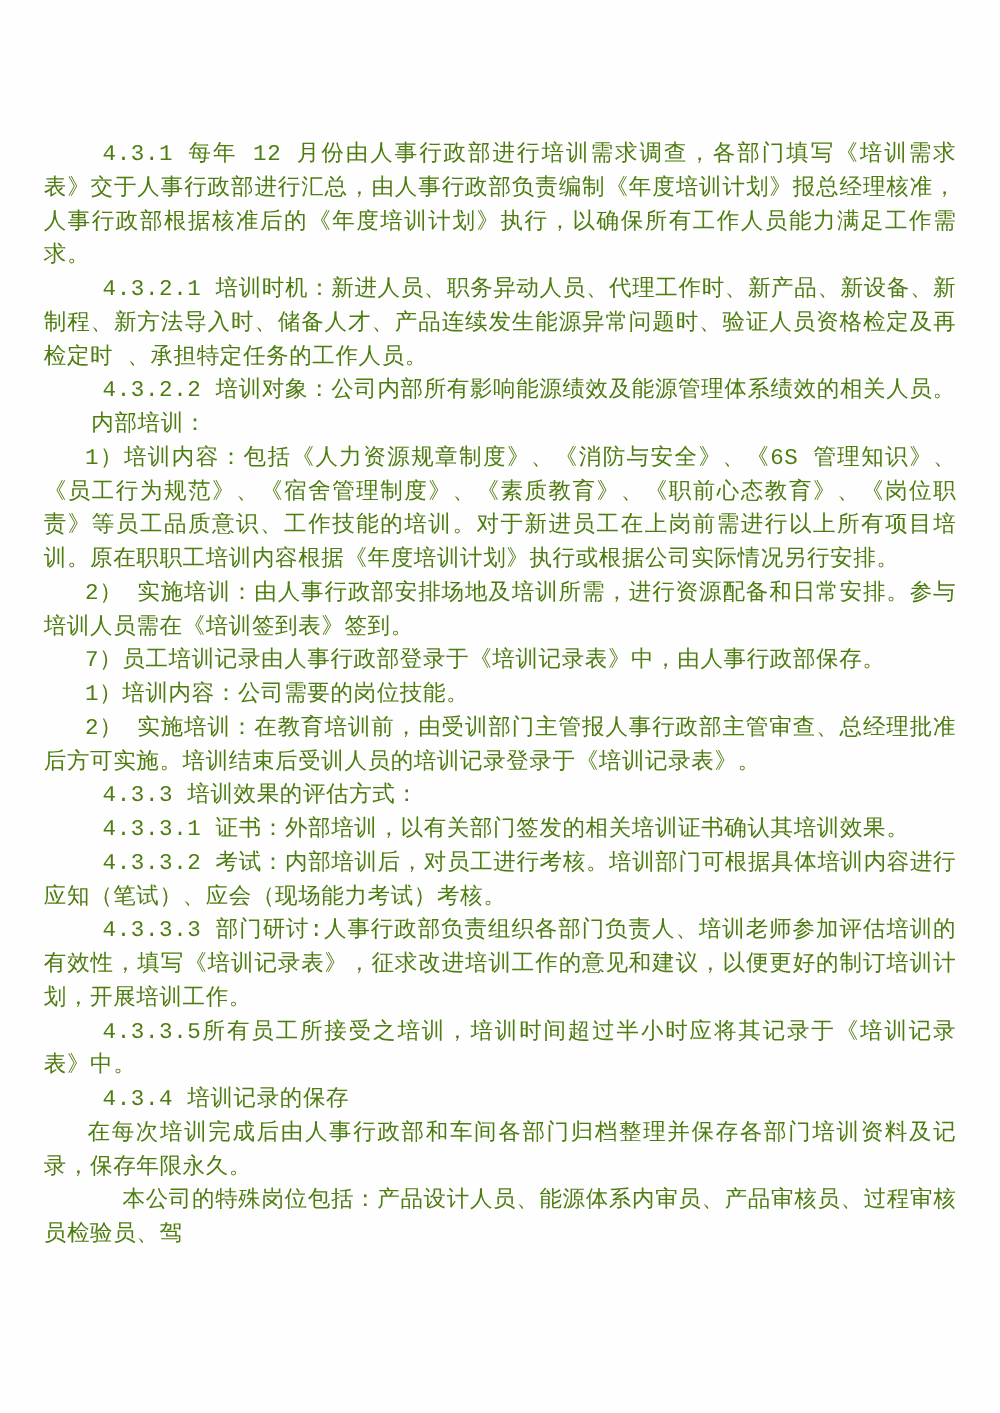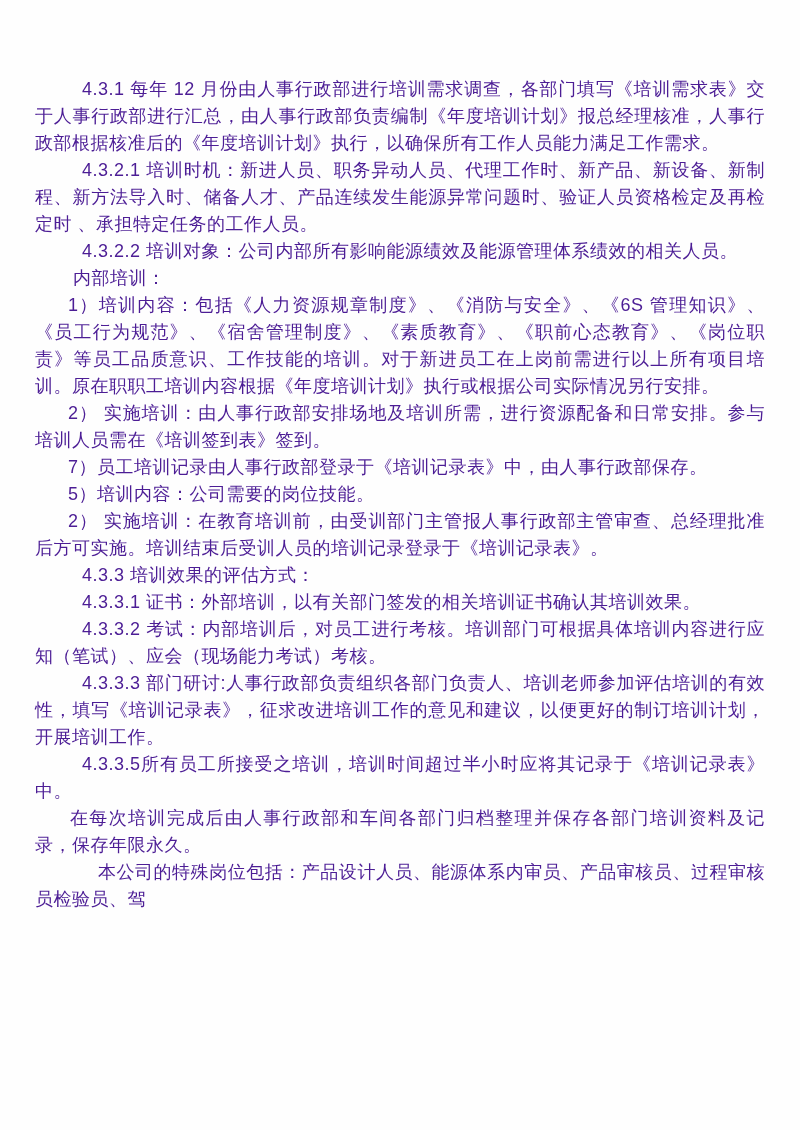--- a/index.html
+++ b/index.html
@@ -6,27 +6,27 @@
     margin: 0;
     padding: 0;
     background: #ffffff;
   }
   .page {
     position: relative;
     box-sizing: border-box;
     width: 800px;
     height: 1130px;
     background: #fefefe;
-    padding: 76px 35px 0 35px;
+    padding: 111px 35px 0 35px;
     overflow: hidden;
-    font-family: Liberation Sans, sans-serif;
+    font-family: Liberation Mono, monospace;
     font-size: 18px;
     line-height: 27px;
     letter-spacing: 0.5px;
-    color: #4c1d95;
+    color: #4d7c0f;
   }
   .para {
     margin: 0;
     text-align: justify;
     text-justify: inter-ideograph;
     word-break: break-all;
   }
   
   .ind-num   { text-indent: 47px; }  
   .ind-list  { text-indent: 33px; }  
@@ -39,22 +39,23 @@
 <body>
 
 <main class="page">
   <p class="para ind-num">4.3.1 每年 12 月份由人事行政部进行培训需求调查，各部门填写《培训需求表》交于人事行政部进行汇总，由人事行政部负责编制《年度培训计划》报总经理核准，人事行政部根据核准后的《年度培训计划》执行，以确保所有工作人员能力满足工作需求。</p>
   <p class="para ind-num">4.3.2.1 培训时机：新进人员、职务异动人员、代理工作时、新产品、新设备、新制程、新方法导入时、储备人才、产品连续发生能源异常问题时、验证人员资格检定及再检定时 、承担特定任务的工作人员。</p>
   <p class="para ind-num">4.3.2.2 培训对象：公司内部所有影响能源绩效及能源管理体系绩效的相关人员。</p>
   <p class="para ind-label">内部培训：</p>
   <p class="para ind-list">1）培训内容：包括《人力资源规章制度》、《消防与安全》、《6S 管理知识》、《员工行为规范》、《宿舍管理制度》、《素质教育》、《职前心态教育》、《岗位职责》等员工品质意识、工作技能的培训。对于新进员工在上岗前需进行以上所有项目培训。原在职职工培训内容根据《年度培训计划》执行或根据公司实际情况另行安排。</p>
   <p class="para ind-list">2） 实施培训：由人事行政部安排场地及培训所需，进行资源配备和日常安排。参与培训人员需在《培训签到表》签到。</p>
   <p class="para ind-list">7）员工培训记录由人事行政部登录于《培训记录表》中，由人事行政部保存。</p>
-  <p class="para ind-list">5）培训内容：公司需要的岗位技能。</p>
+  <p class="para ind-list">1）培训内容：公司需要的岗位技能。</p>
   <p class="para ind-list">2） 实施培训：在教育培训前，由受训部门主管报人事行政部主管审查、总经理批准后方可实施。培训结束后受训人员的培训记录登录于《培训记录表》。</p>
   <p class="para ind-num">4.3.3 培训效果的评估方式：</p>
   <p class="para ind-num">4.3.3.1 证书：外部培训，以有关部门签发的相关培训证书确认其培训效果。</p>
   <p class="para ind-num">4.3.3.2 考试：内部培训后，对员工进行考核。培训部门可根据具体培训内容进行应知（笔试）、应会（现场能力考试）考核。</p>
   <p class="para ind-num">4.3.3.3 部门研讨:人事行政部负责组织各部门负责人、培训老师参加评估培训的有效性，填写《培训记录表》，征求改进培训工作的意见和建议，以便更好的制订培训计划，开展培训工作。</p>
   <p class="para ind-num">4.3.3.5所有员工所接受之培训，培训时间超过半小时应将其记录于《培训记录表》中。</p>
+  <p class="para ind-num">4.3.4 培训记录的保存</p>
   <p class="para ind-body">在每次培训完成后由人事行政部和车间各部门归档整理并保存各部门培训资料及记录，保存年限永久。</p>
   <p class="para ind-deep">本公司的特殊岗位包括：产品设计人员、能源体系内审员、产品审核员、过程审核员检验员、驾</p>
 </main>
 
 </body></html>

